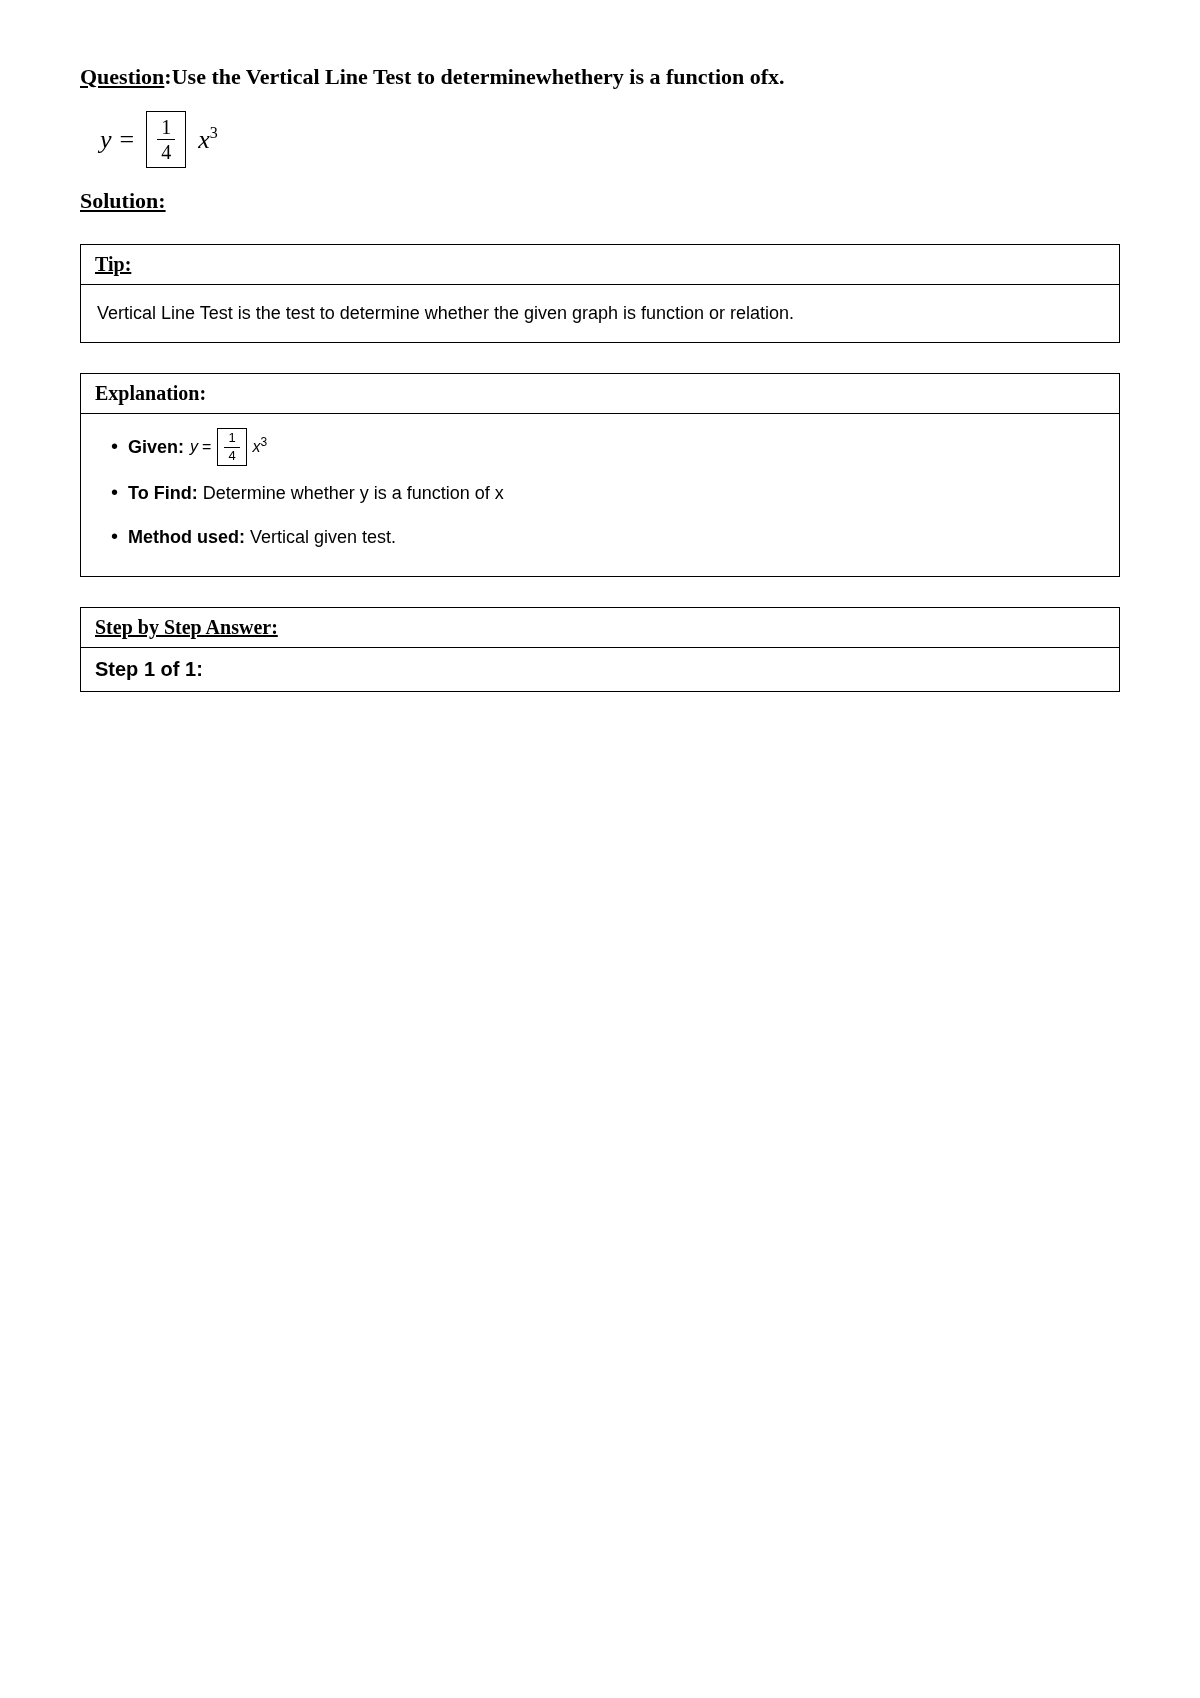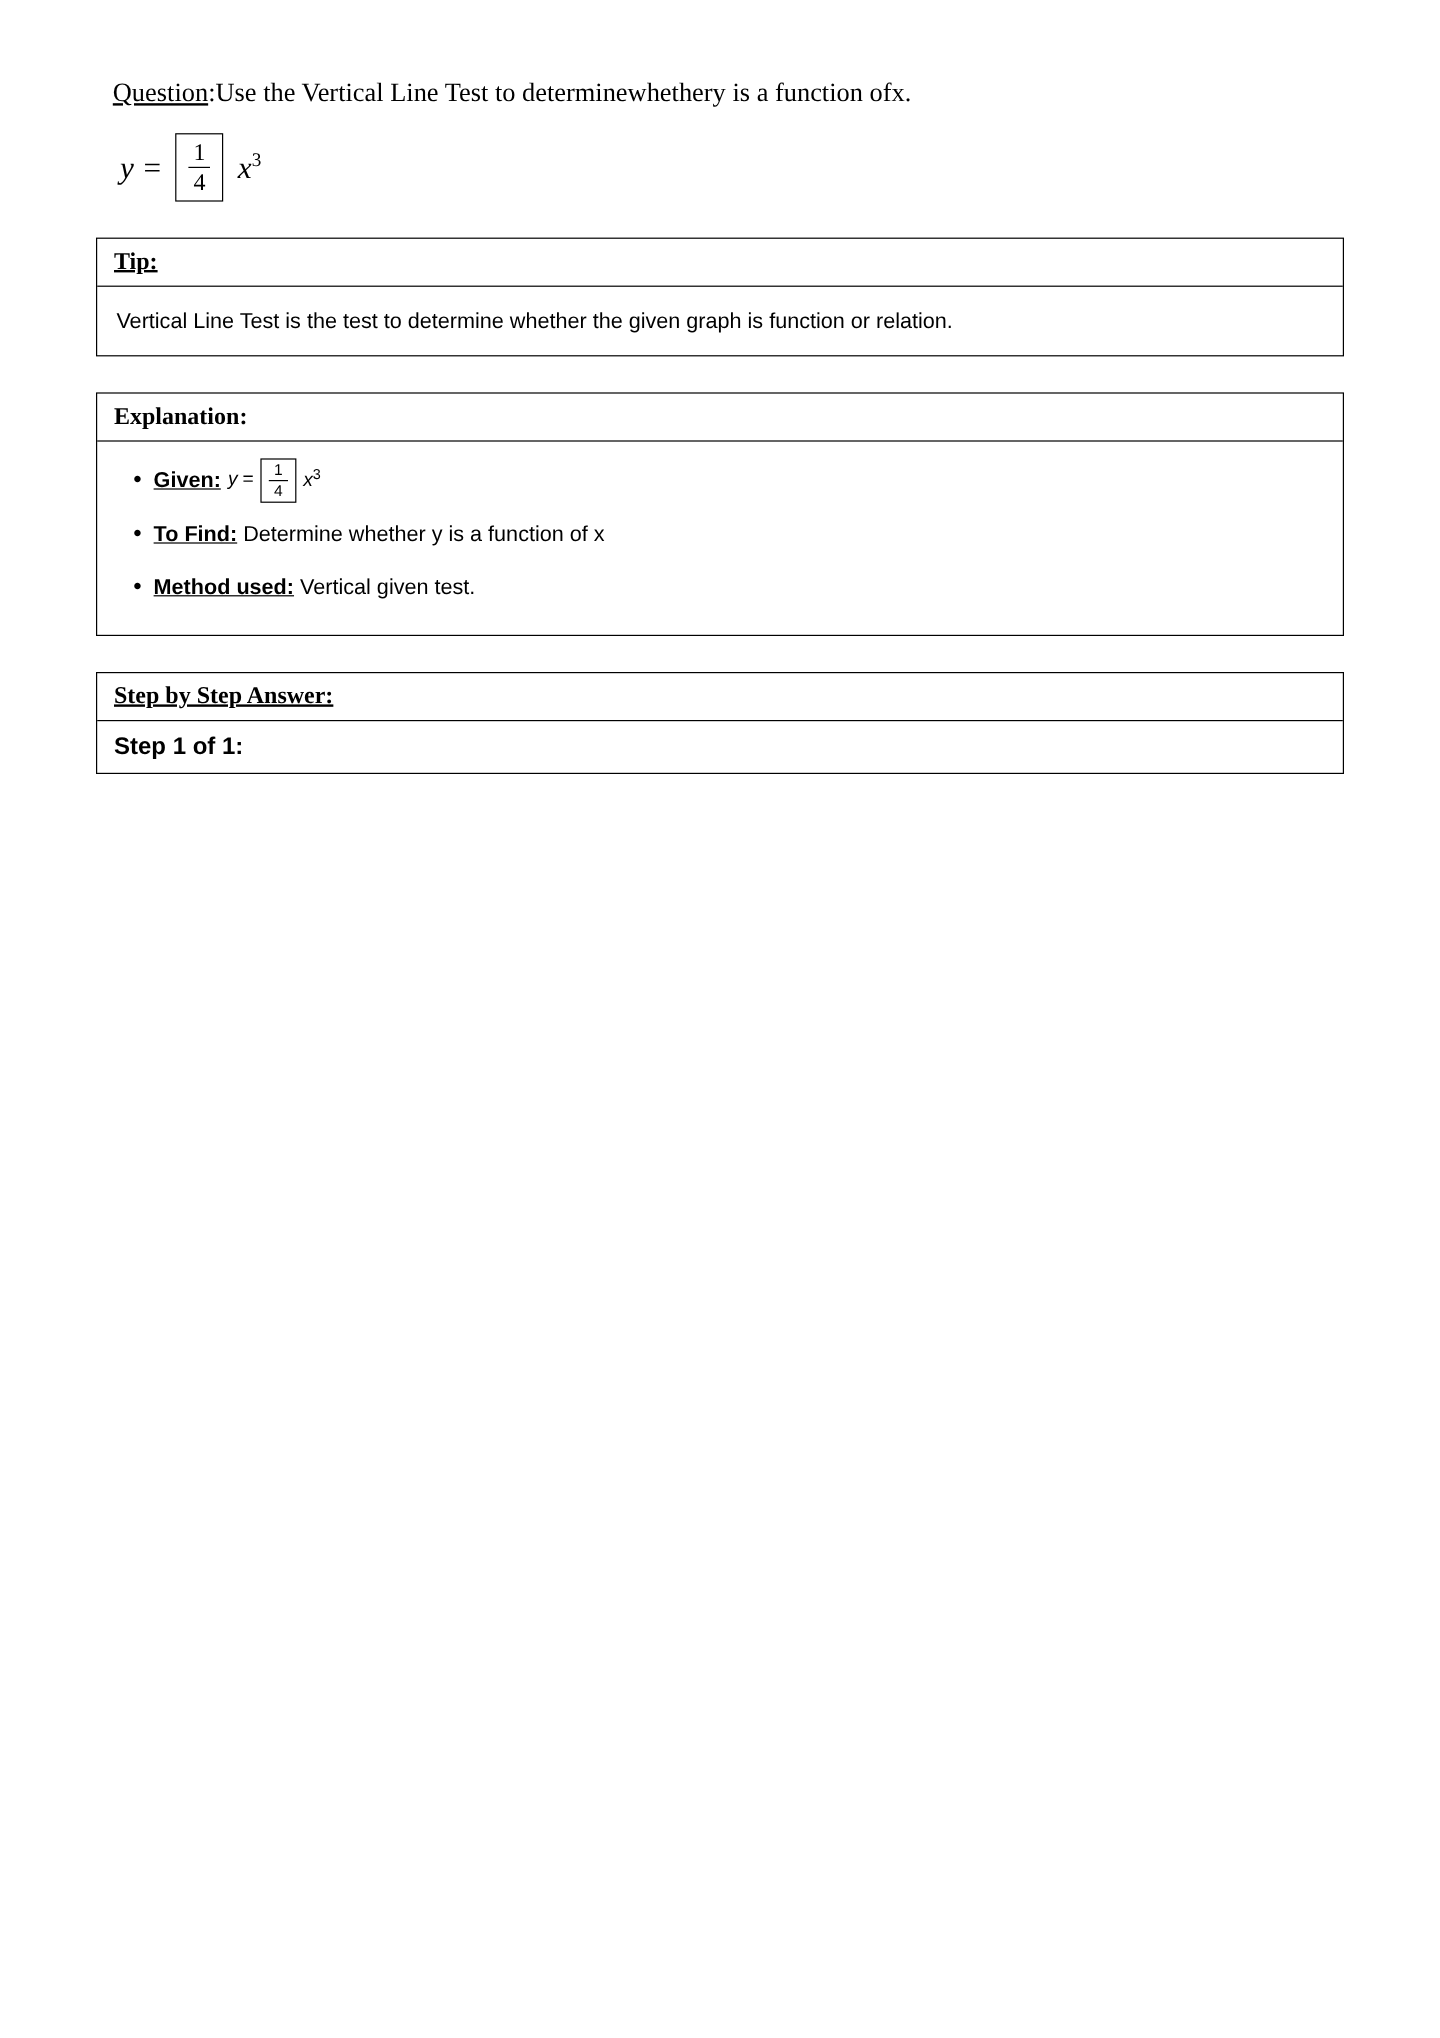--- a/index.html
+++ b/index.html
@@ -17,24 +17,23 @@
       min-height: 1698px;
       padding: 60px 80px;
     }
 
     .question-section {
       margin-bottom: 30px;
     }
 
     .question-line {
       font-size: 22px;
-      font-weight: normal;
+      font-weight: bold;
       line-height: 1.5;
       text-align: justify;
-      margin-left: 14px;
     }
 
     .question-label {
       text-decoration: underline;
     }
 
     .formula-line {
       margin: 18px 0 20px 20px;
       font-size: 26px;
       display: flex;
@@ -139,21 +138,20 @@
       margin-bottom: 8px;
       gap: 10px;
     }
 
     .bullet-dot {
       font-size: 20px;
       flex-shrink: 0;
     }
 
     .bullet-label {
-      text-decoration: underline;
       font-weight: bold;
     }
 
     .given-formula {
       display: inline-flex;
       align-items: center;
       gap: 4px;
       font-size: 16px;
       vertical-align: middle;
     }
@@ -228,20 +226,21 @@
       <span class="fraction">
         <span class="fraction-num">1</span>
         <span class="fraction-den">4</span>
       </span>
     </span>
     <span>
       <span class="italic-var">x</span><span class="exponent">3</span>
     </span>
   </div>
 
+  <div class="solution-label">Solution:</div>
 </div>
 
 <div class="box-section">
   <div class="box-header">
     <span class="box-header-label">Tip:</span>
   </div>
   <div class="box-content">Vertical Line Test is the test to determine whether the given graph is function or relation.</div>
 </div>
 
 <div class="explanation-box">

